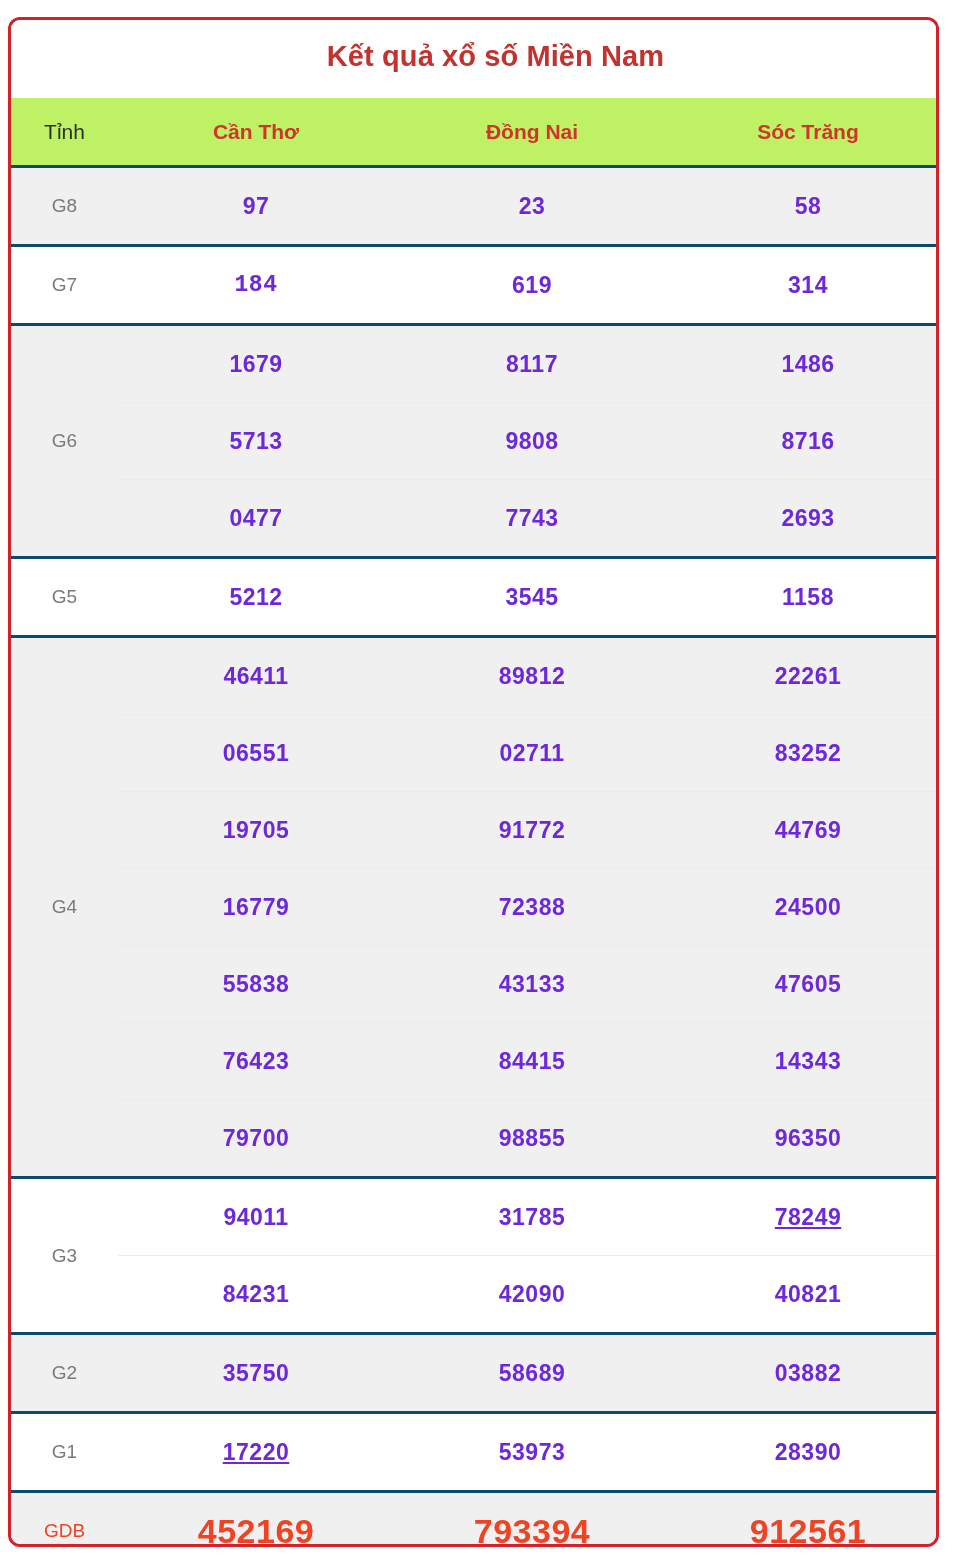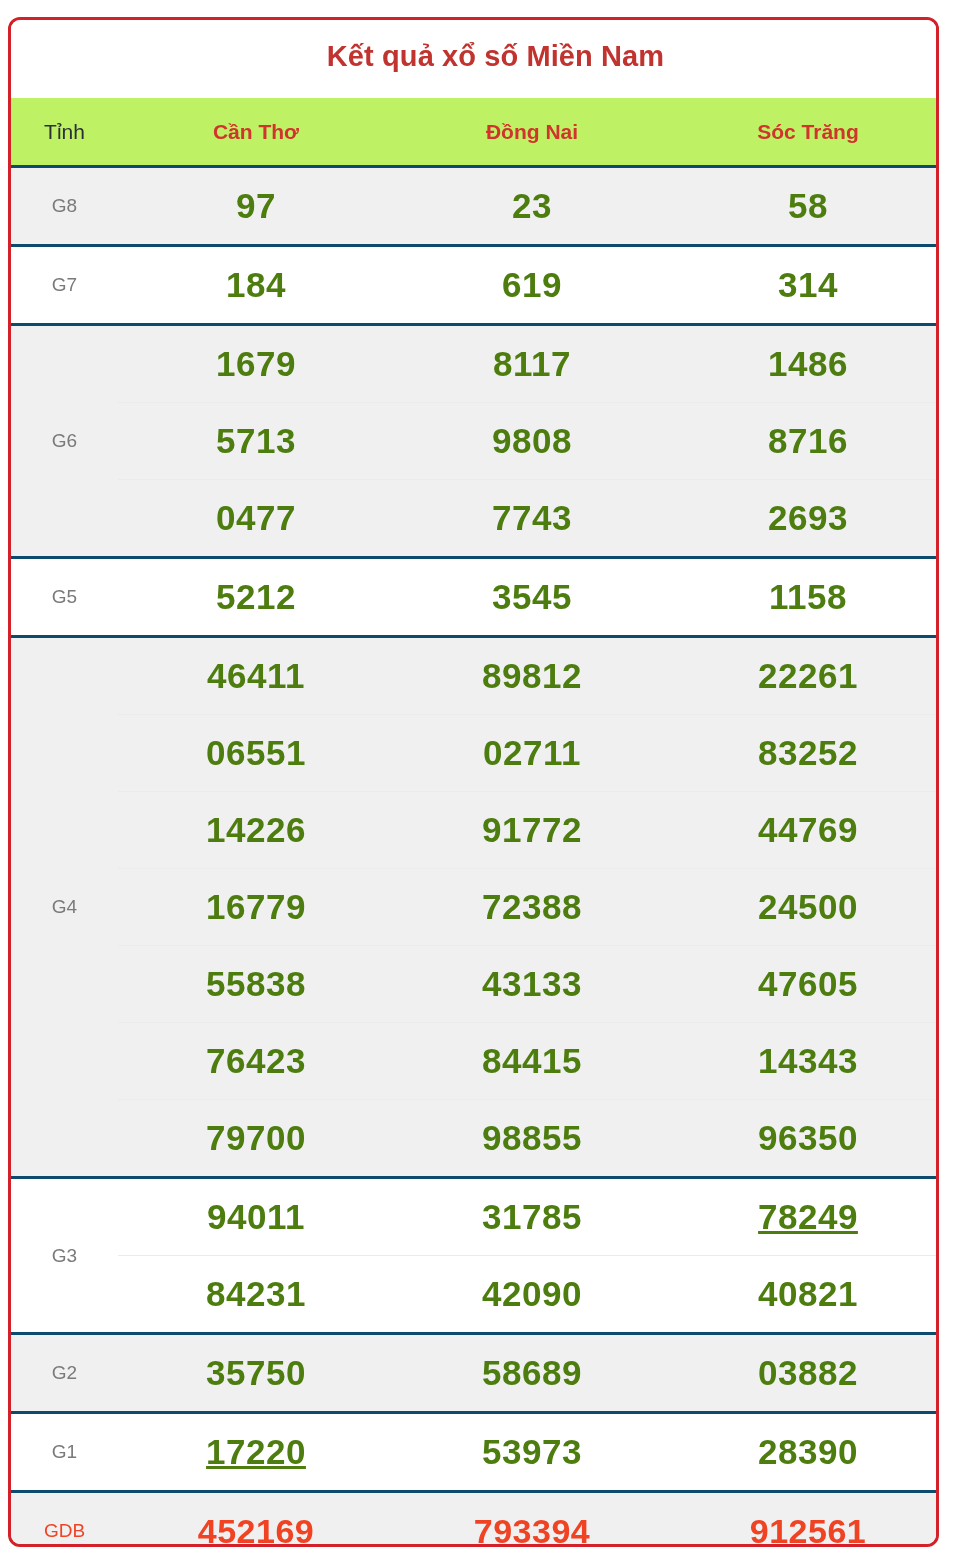--- a/index.html
+++ b/index.html
@@ -102,23 +102,23 @@
     background: inherit;
   }
   td.prize-label.gdb-label {
     color: #ef4323;
     font-size: 19px;
   }
 
   td.num {
     text-align: center;
     vertical-align: middle;
-    font-size: 35px;
+    font-size: 23px;
     font-weight: bold;
-    color: #4d7c0f;
+    color: #6d28d9;
     font-family: "Liberation Sans Narrow", "Liberation Sans", sans-serif;
     letter-spacing: .5px;
   }
   td.num.jackpot {
     color: #ef4323;
     font-size: 34px;
   }
 
   tr.band-shaded > td { background: #f0f0f0; }
   tr.band-plain > td { background: #ffffff; }
@@ -153,21 +153,21 @@
     </thead>
     <tbody id="results-body">
         <tr class="band-shaded grp-start">
           <td class="prize-label" rowspan="1">G8</td>
           <td class="num sep-left no-rule" style="height: 76px;">97</td>
           <td class="num sep-left no-rule" style="height: 76px;">23</td>
           <td class="num sep-left no-rule" style="height: 76px;">58</td>
         </tr>
         <tr class="band-plain grp-start">
           <td class="prize-label" rowspan="1">G7</td>
-          <td class="num sep-left no-rule" style="height: 76px;">184</td>
+          <td class="num sep-left no-rule" style="height: 76px; font-family: Liberation Mono, monospace;">184</td>
           <td class="num sep-left no-rule" style="height: 76px;">619</td>
           <td class="num sep-left no-rule" style="height: 76px;">314</td>
         </tr>
         <tr class="band-shaded grp-start">
           <td class="prize-label" rowspan="3">G6</td>
           <td class="num sep-left no-rule" style="height: 76px;">1679</td>
           <td class="num sep-left no-rule" style="height: 76px;">8117</td>
           <td class="num sep-left no-rule" style="height: 76px;">1486</td>
         </tr>
         <tr class="band-shaded sub-row">
@@ -191,21 +191,21 @@
           <td class="num sep-left no-rule" style="height: 76px;">46411</td>
           <td class="num sep-left no-rule" style="height: 76px;">89812</td>
           <td class="num sep-left no-rule" style="height: 76px;">22261</td>
         </tr>
         <tr class="band-shaded sub-row">
           <td class="num sep-left" style="height: 76px;">06551</td>
           <td class="num sep-left" style="height: 76px;">02711</td>
           <td class="num sep-left" style="height: 76px;">83252</td>
         </tr>
         <tr class="band-shaded sub-row">
-          <td class="num sep-left" style="height: 76px;">14226</td>
+          <td class="num sep-left" style="height: 76px;">19705</td>
           <td class="num sep-left" style="height: 76px;">91772</td>
           <td class="num sep-left" style="height: 76px;">44769</td>
         </tr>
         <tr class="band-shaded sub-row">
           <td class="num sep-left" style="height: 76px;">16779</td>
           <td class="num sep-left" style="height: 76px;">72388</td>
           <td class="num sep-left" style="height: 76px;">24500</td>
         </tr>
         <tr class="band-shaded sub-row">
           <td class="num sep-left" style="height: 76px;">55838</td>

